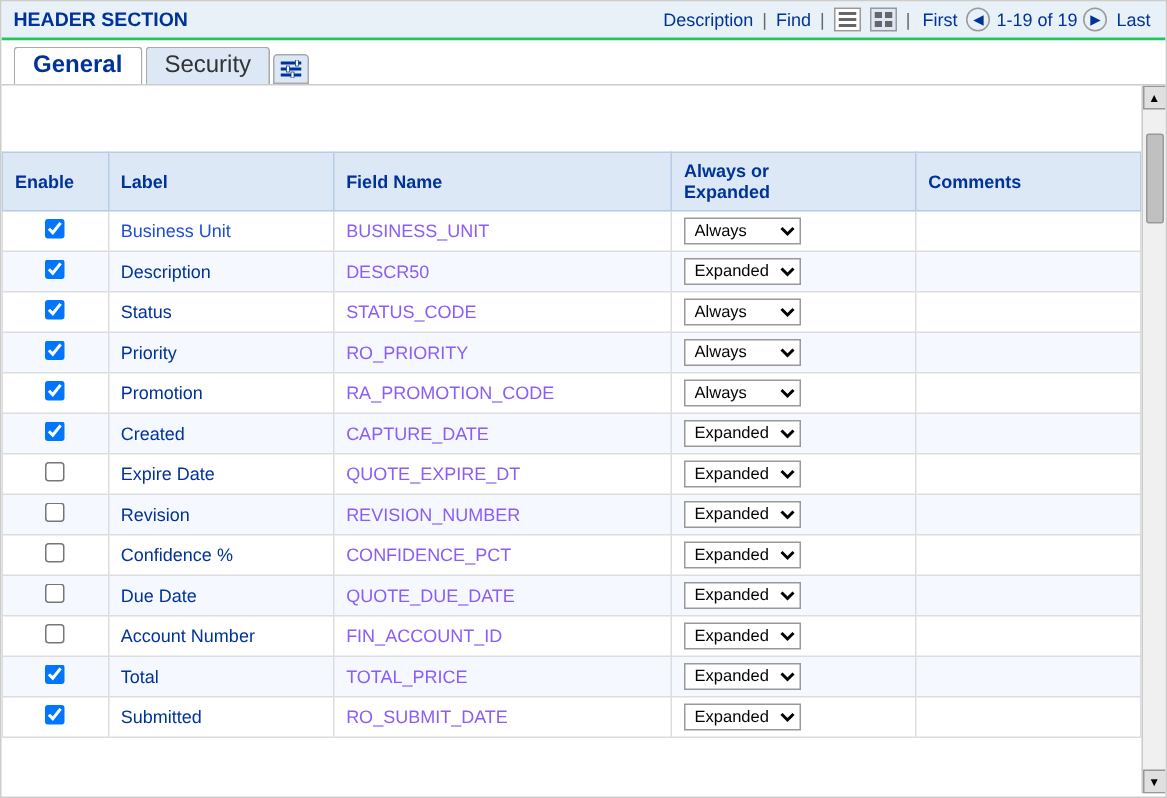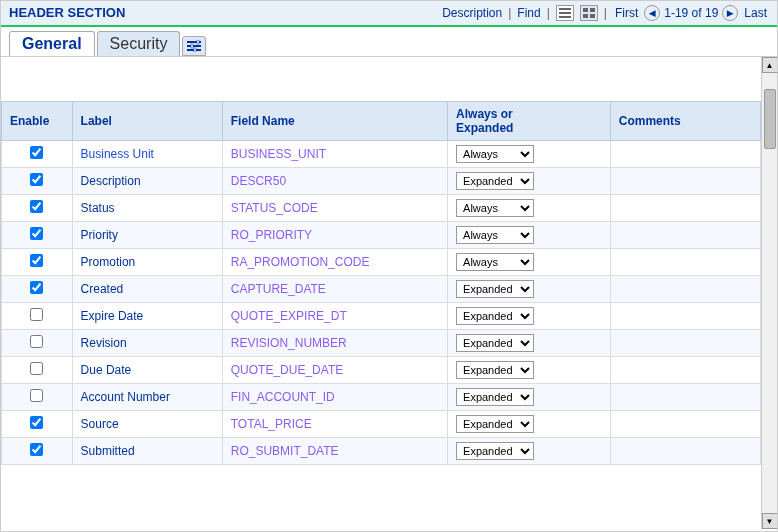--- a/index.html
+++ b/index.html
@@ -339,20 +339,31 @@
               <td class="fieldname-col">REVISION_NUMBER</td>
               <td class="expanded-col">
                 <div class="dropdown-wrapper">
                   <select><option value="Always">Always</option><option value="Expanded" selected="">Expanded</option></select>
                 </div>
               </td>
               <td class="comments-col"></td>
             </tr>
             <tr>
               <td class="enable-col"><input type="checkbox" style=""></td>
+              <td class="label-col"><a style="color: rgb(0, 51, 153); text-decoration: none; cursor: pointer;">Confidence %</a></td>
+              <td class="fieldname-col">CONFIDENCE_PCT</td>
+              <td class="expanded-col">
+                <div class="dropdown-wrapper">
+                  <select><option value="Always">Always</option><option value="Expanded" selected="">Expanded</option></select>
+                </div>
+              </td>
+              <td class="comments-col"></td>
+            </tr>
+            <tr>
+              <td class="enable-col"><input type="checkbox" style=""></td>
               <td class="label-col"><a style="color: rgb(0, 51, 153); text-decoration: none; cursor: pointer;">Due Date</a></td>
               <td class="fieldname-col">QUOTE_DUE_DATE</td>
               <td class="expanded-col">
                 <div class="dropdown-wrapper">
                   <select><option value="Always">Always</option><option value="Expanded" selected="">Expanded</option></select>
                 </div>
               </td>
               <td class="comments-col"></td>
             </tr>
             <tr>
@@ -361,21 +372,21 @@
               <td class="fieldname-col">FIN_ACCOUNT_ID</td>
               <td class="expanded-col">
                 <div class="dropdown-wrapper">
                   <select><option value="Always">Always</option><option value="Expanded" selected="">Expanded</option></select>
                 </div>
               </td>
               <td class="comments-col"></td>
             </tr>
             <tr>
               <td class="enable-col"><input type="checkbox" checked="" style=""></td>
-              <td class="label-col"><a style="color: rgb(0, 51, 153); text-decoration: none; cursor: pointer;">Source</a></td>
+              <td class="label-col"><a style="color: rgb(0, 51, 153); text-decoration: none; cursor: pointer;">Total</a></td>
               <td class="fieldname-col">TOTAL_PRICE</td>
               <td class="expanded-col">
                 <div class="dropdown-wrapper">
                   <select><option value="Always">Always</option><option value="Expanded" selected="">Expanded</option></select>
                 </div>
               </td>
               <td class="comments-col"></td>
             </tr>
             <tr>
               <td class="enable-col"><input type="checkbox" checked="" style=""></td>

